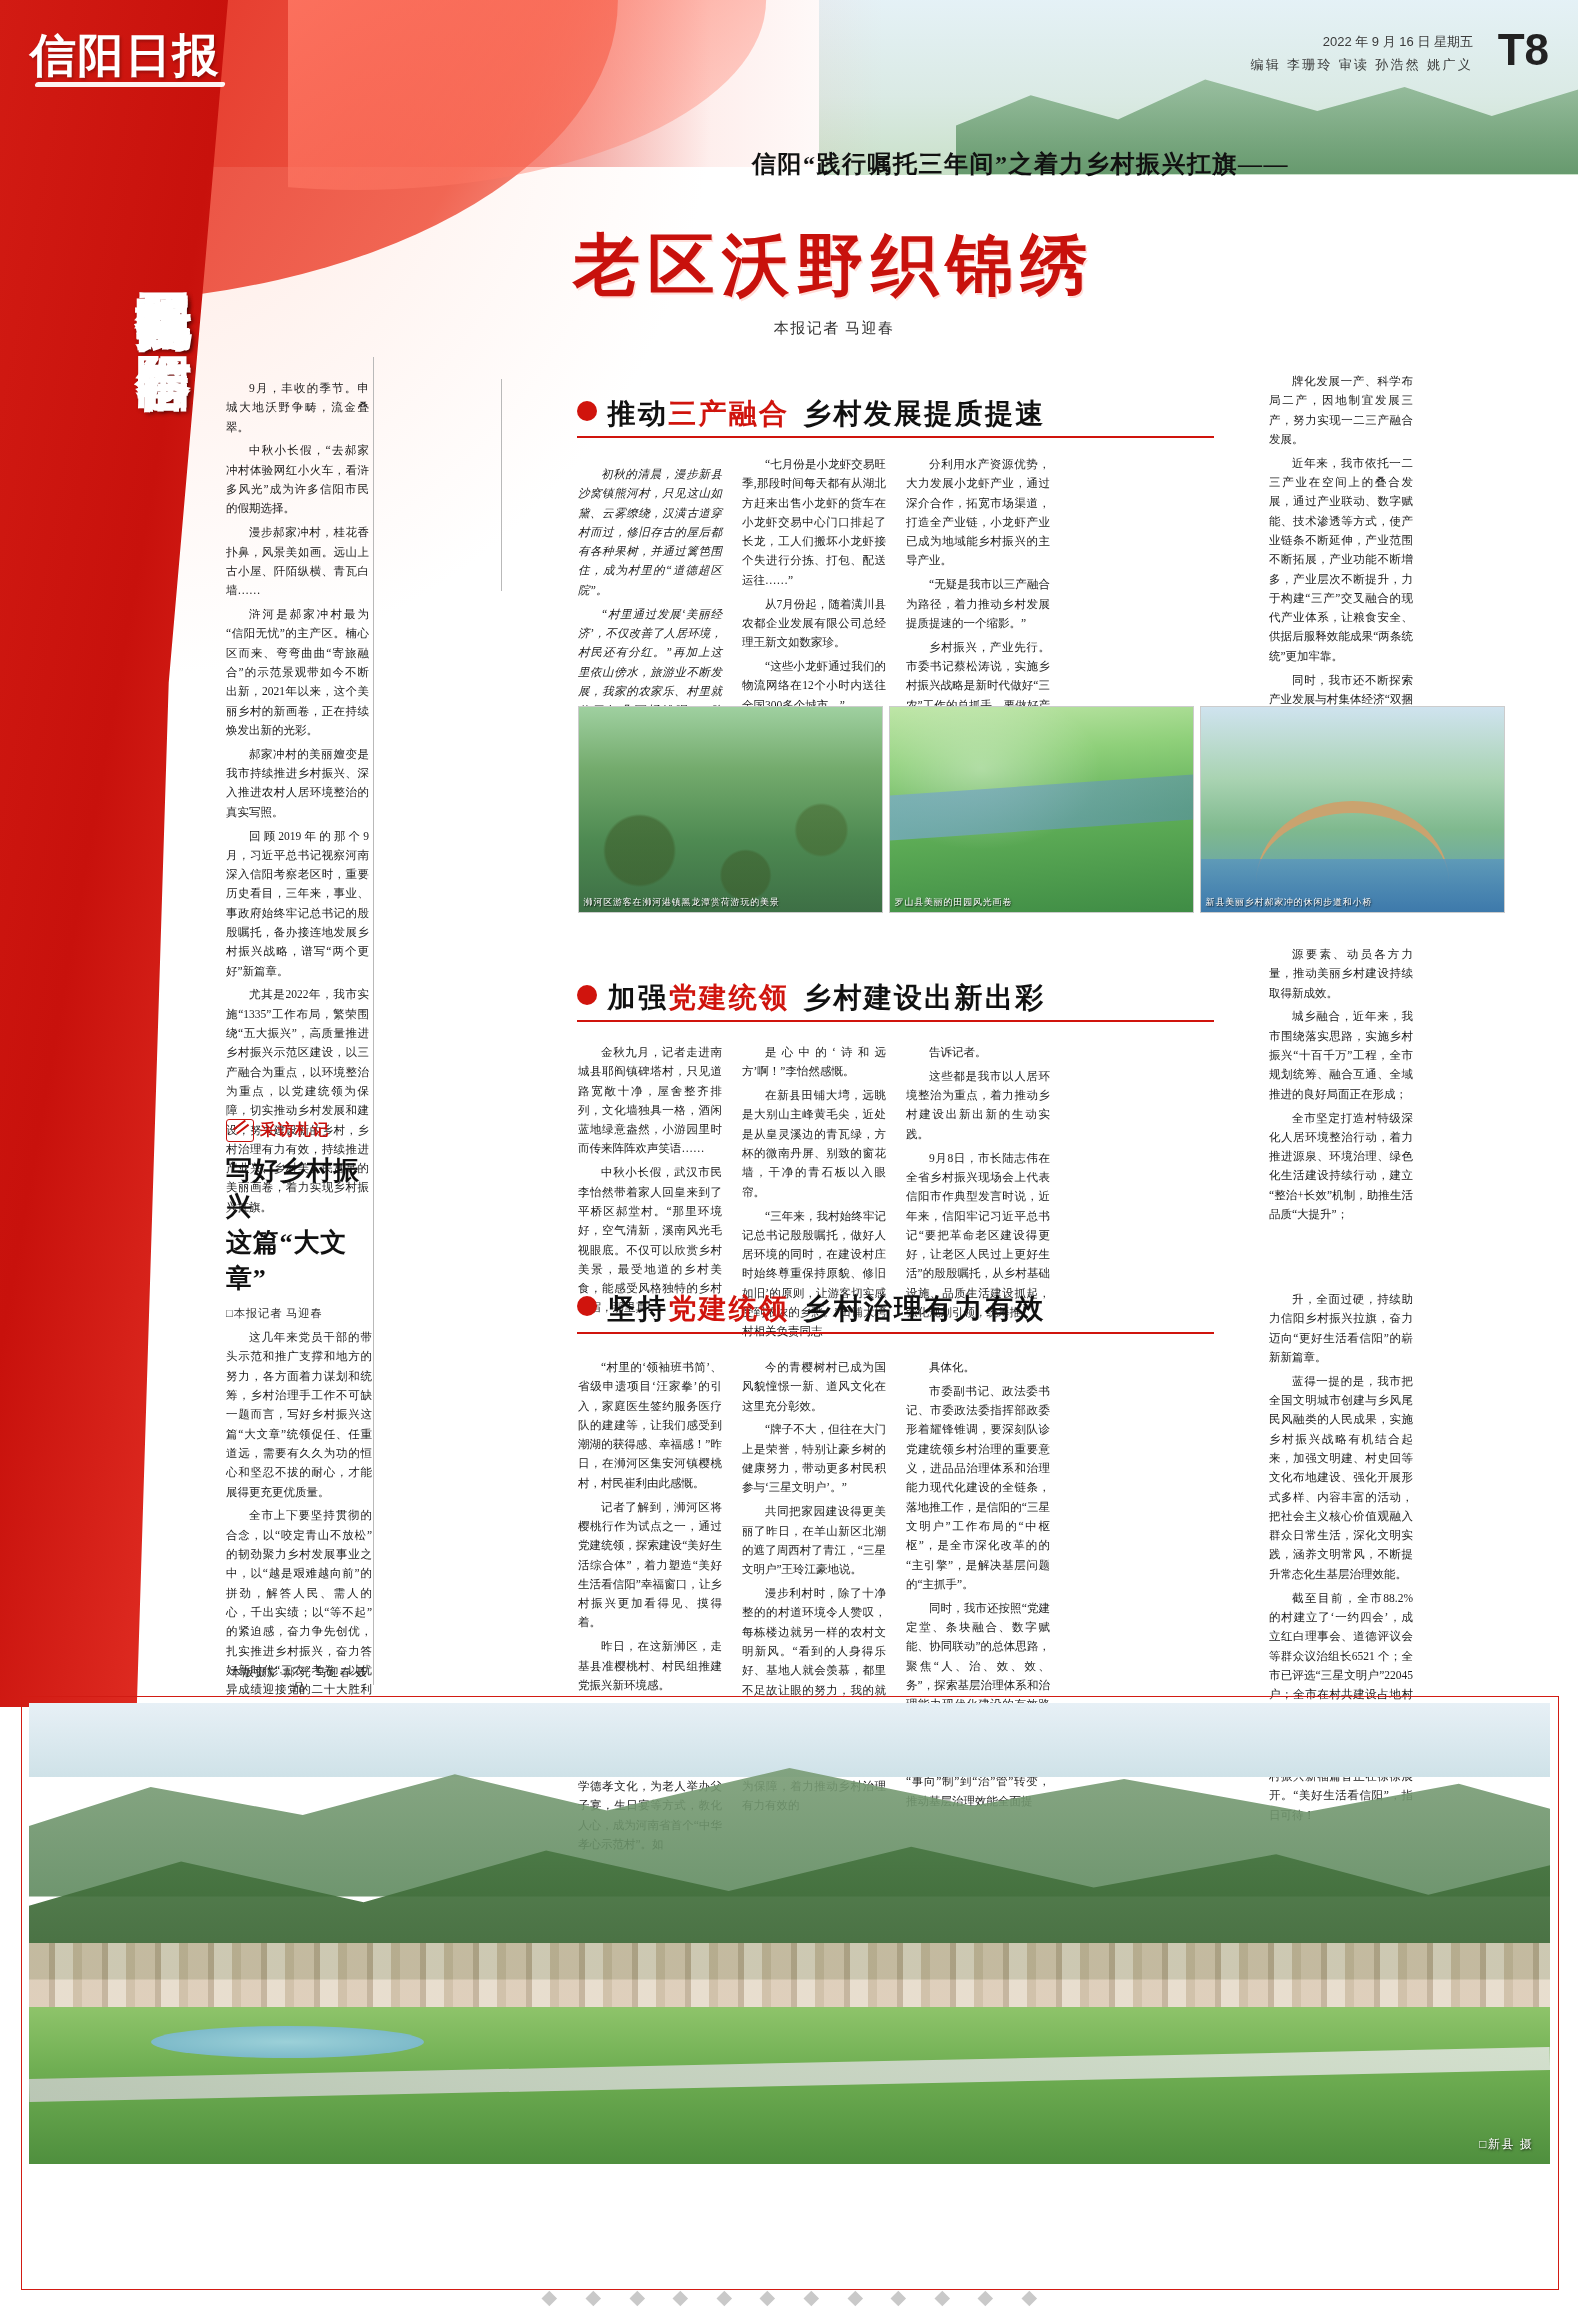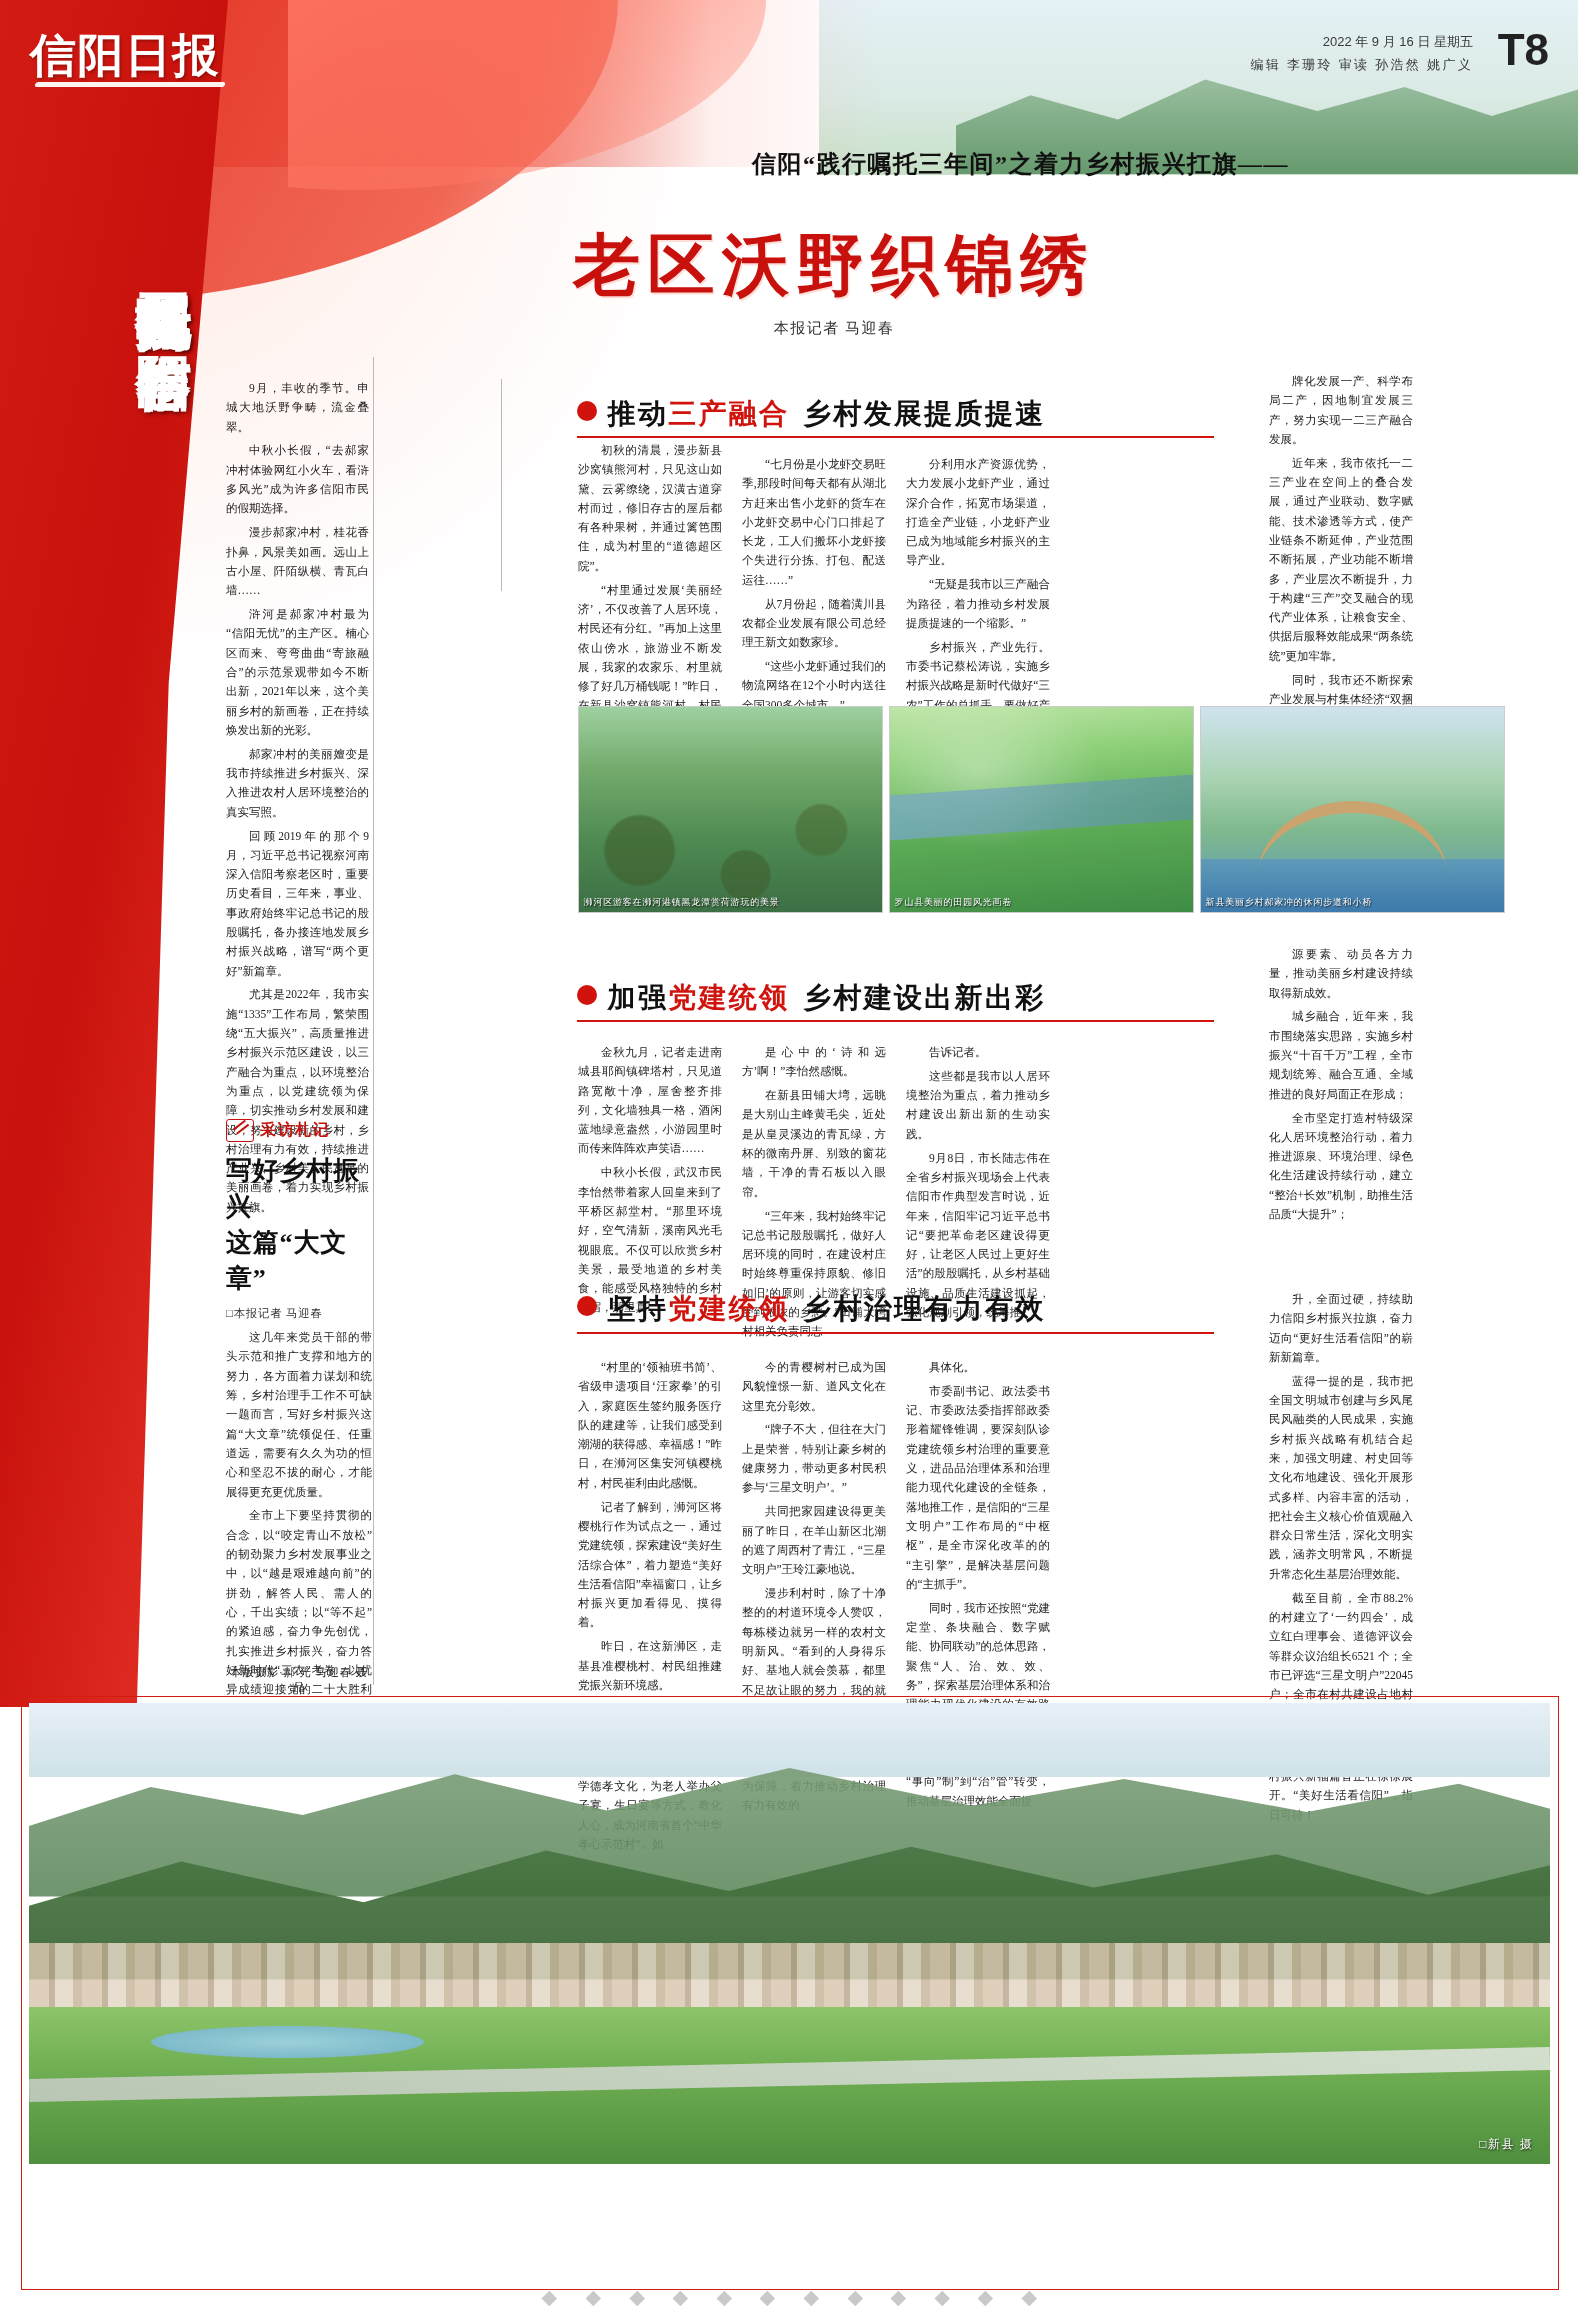--- a/index.html
+++ b/index.html
@@ -295,21 +295,21 @@
     <p>郝家冲村的美丽嬗变是我市持续推进乡村振兴、深入推进农村人居环境整治的真实写照。</p>
     <p>回顾2019年的那个9月，习近平总书记视察河南深入信阳考察老区时，重要历史看目，三年来，事业、事政府始终牢记总书记的殷殷嘱托，备办接连地发展乡村振兴战略，谱写“两个更好”新篇章。</p>
     <p>尤其是2022年，我市实施“1335”工作布局，繁荣围绕“五大振兴”，高质量推进乡村振兴示范区建设，以三产融合为重点，以环境整治为重点，以党建统领为保障，切实推动乡村发展和建设，努力建设新的乡村，乡村治理有力有效，持续推进产业兴、乡村美、民富足的美丽画卷，着力实现乡村振兴扛旗。</p>
   </div>
 
   <div class="sec-head" style="left:577px;top:395px;">
     <span class="sec-dot"></span><span>推动</span><span class="hl">三产融合</span><span style="margin-left:13.7px;">乡村发展提质提速</span>
   </div>
   <div class="sec-underline" style="left:577px;top:436px;width:637px;"></div>
 
-  <div class="col" style="left:578px;top:441px;width:144px;">
+  <div class="col" style="left:578px;top:465px;width:144px;font-style:italic;">
     <p>初秋的清晨，漫步新县沙窝镇熊河村，只见这山如黛、云雾缭绕，汉潢古道穿村而过，修旧存古的屋后都有各种果树，并通过篱笆围住，成为村里的“道德超区院”。</p>
     <p>“村里通过发展‘美丽经济’，不仅改善了人居环境，村民还有分红。”再加上这里依山傍水，旅游业不断发展，我家的农家乐、村里就修了好几万桶钱呢！”昨日，在新县沙窝镇熊河村，村民王萍激动地说。</p>
   </div>
   <div class="col" style="left:742px;top:455px;width:144px;">
     <p>“七月份是小龙虾交易旺季,那段时间每天都有从湖北方赶来出售小龙虾的货车在小龙虾交易中心门口排起了长龙，工人们搬坏小龙虾接个失进行分拣、打包、配送运往……”</p>
     <p>从7月份起，随着潢川县农都企业发展有限公司总经理王新文如数家珍。</p>
     <p>“这些小龙虾通过我们的物流网络在12个小时内送往全国300多个城市。”</p>
     <p>记者了解到，近年来，潢川县充</p>
   </div>
   <div class="col" style="left:906px;top:455px;width:144px;">

